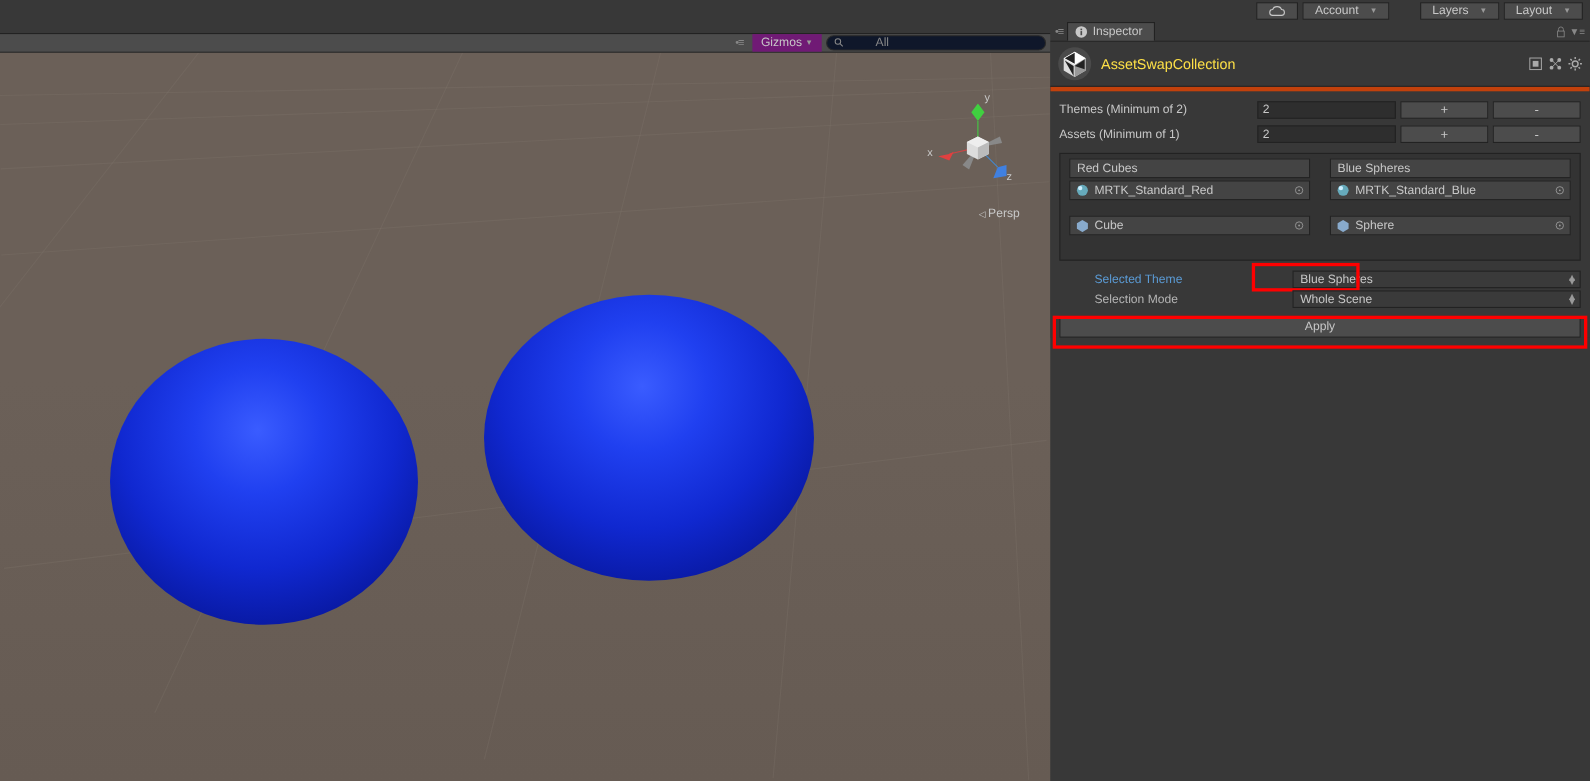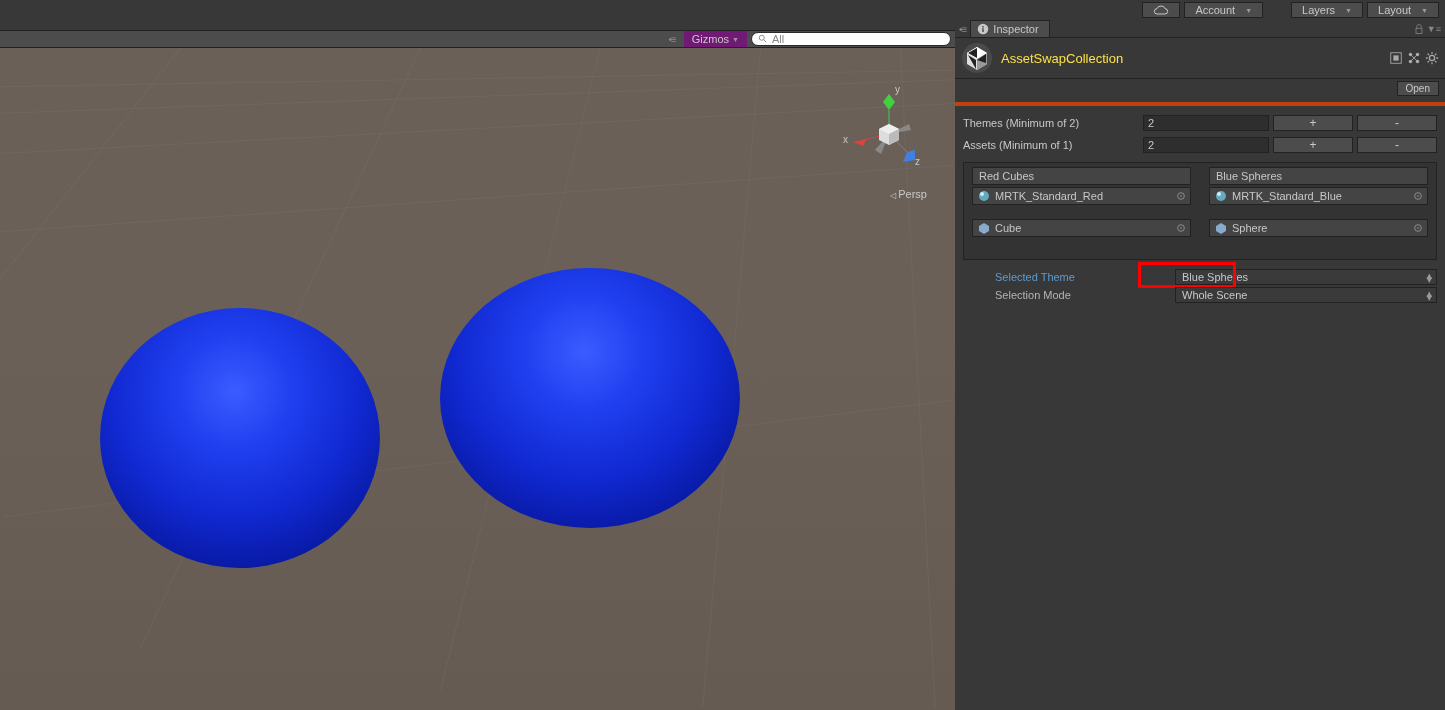--- a/index.html
+++ b/index.html
@@ -29,23 +29,23 @@
 .scene-header {
   position: absolute; top: 10px; left: 0; right: 0; height: 18px;
   background: #4c4c4c; border-top: 1px solid #222; border-bottom: 1px solid #222;
   display: flex; align-items: center; justify-content: flex-end; padding: 0 4px; gap: 4px;
 }
 .gizmos-btn {
   background: #701a75; color: #c8c8c8; padding: 0 8px; height: 16px;
   display: flex; align-items: center; gap: 3px; font-size: 10px;
 }
 .search-bar {
-  background: #ffffff; border: 1px solid #2a2a2a; border-radius: 8px;
+  background: #0f172a; border: 1px solid #2a2a2a; border-radius: 8px;
   width: 200px; height: 14px; display: flex; align-items: center; padding: 0 6px;
-  color: #888; font-size: 10px;
+  color: #888; font-size: 10px; gap: 24px;
 }
 .search-bar svg { width: 10px; height: 10px; margin-right: 4px; }
 .scene-three-dots { color: #888; font-size: 10px; margin-right: 4px; letter-spacing: -1px; }
 
 .viewport {
   position: absolute; top: 28px; left: 0; right: 0; bottom: 0;
   background: linear-gradient(to bottom, #6b6058 0%, #6b6058 45%, #665b53 100%);
   overflow: hidden;
 }
 .grid-lines { position: absolute; inset: 0; }
@@ -285,23 +285,20 @@
               <circle cx="12" cy="12" r="2" fill="#aaa"></circle>
               <line x1="4" y1="4" x2="12" y2="12" stroke="#aaa"></line>
               <line x1="12" y1="4" x2="4" y2="12" stroke="#aaa"></line>
             </svg>
           <svg viewBox="0 0 16 16">
               <circle cx="8" cy="8" r="3" fill="none" stroke="#aaa" stroke-width="1.5"></circle>
               <path d="M8 1 L8 3 M8 13 L8 15 M1 8 L3 8 M13 8 L15 8 M3 3 L4.5 4.5 M11.5 11.5 L13 13 M13 3 L11.5 4.5 M4.5 11.5 L3 13" stroke="#aaa" stroke-width="1.5"></path>
             </svg>
         </div>
       </div>
-      <div class="open-btn-row">
-        <div class="open-btn">Open</div>
-      </div>
 
       <div class="prop-section">
         <div class="prop-row">
           <div class="prop-label">Themes (Minimum of 2)</div>
           <div class="prop-field">2</div>
           <div class="plus-btn">+</div>
           <div class="minus-btn">-</div>
         </div>
         <div class="prop-row">
           <div class="prop-label">Assets (Minimum of 1)</div>
@@ -387,16 +384,20 @@
           <div class="dropdown-field">
             <span>Whole Scene</span>
             <span class="dropdown-arrows">
                 <span>▴</span>
                 <span>▾</span>
               </span>
           </div>
         </div>
       </div>
 
+      <div style="position:relative">
+        <div class="apply-btn">Apply</div>
+        <div class="red-highlight" style="left:2px;top:0px;right:2px;height:30px"></div>
+      </div>
 
     </div>
   </div>
 </div>
 
 </body></html>

